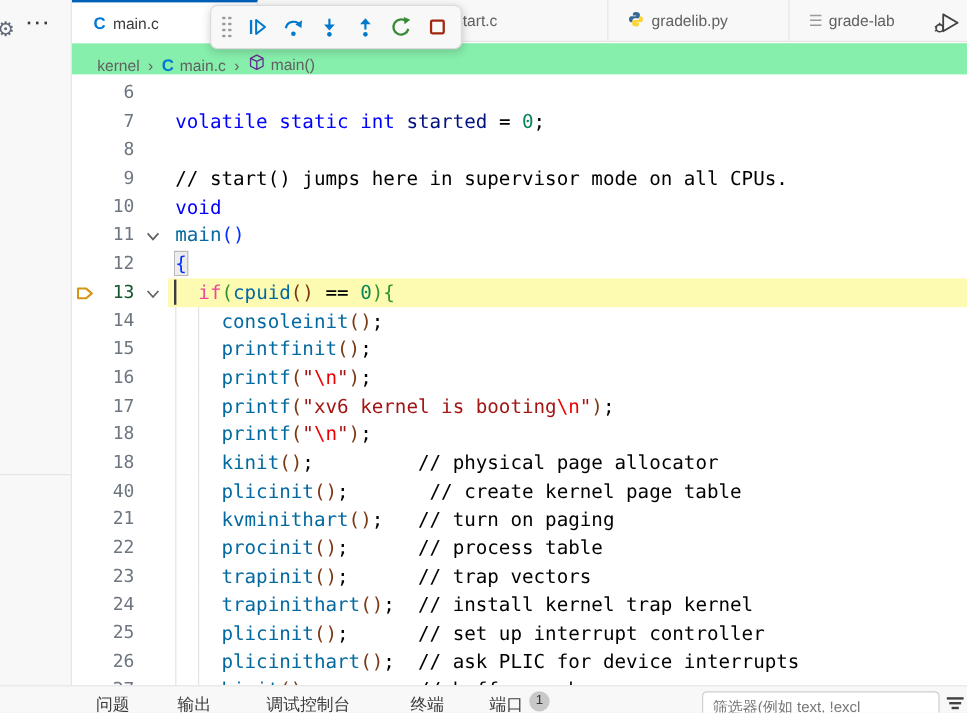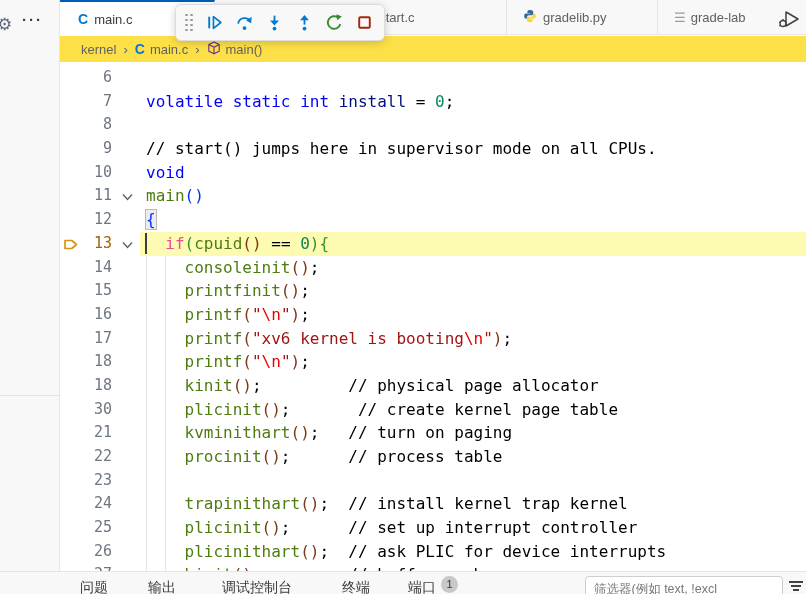--- a/index.html
+++ b/index.html
@@ -36,44 +36,44 @@
                    background:#f8f8f8; border:1px solid #dcdcdc; border-radius:6px;
                    box-shadow:0 2px 8px rgba(0,0,0,.18);
                    display:flex; align-items:center; padding:0 5px; }
   .grip { display:grid; grid-template-columns:3px 3px; grid-auto-rows:3px;
           gap:2px; margin:0 6px 0 4px; }
   .grip i { width:2.5px; height:2.5px; background:#9a9a9a; border-radius:50%; }
   .dbtn { width:30px; height:30px; display:flex; align-items:center; justify-content:center;
           border-radius:5px; }
 
   
-  .breadcrumbs { position:absolute; left:60px; top:36px; right:0; height:26px; background:#fde047;
-                 display:flex; align-items:center; padding-left:21px; gap:7px;
+  .breadcrumbs { position:absolute; left:60px; top:36px; right:0; height:26px; background:#86efac;
+                 display:flex; align-items:flex-end; padding-left:21px; gap:7px;
                  font-size:13px; color:#616161; z-index:1; }
   .crumb-sep { color:#616161; font-size:13px; }
   .crumb { display:flex; align-items:center; gap:5px; }
 
   
   .editor { position:absolute; left:60px; top:62px; right:0; bottom:23px;
             background:#fff; overflow:hidden; }
   .lines { padding-top:4px; }
   .row { position:relative; height:23.7px; font-family:"DejaVu Sans Mono", monospace; }
   .row.hl::before { content:""; position:absolute; left:80px; right:0; top:0; bottom:0;
                     background:#fdfab2; }
   .lnum { position:absolute; left:0; top:0; width:52px; text-align:right;
           font-size:15px; line-height:23.7px; color:#6e7681; }
-  .lnum.active { color:#a16207; }
+  .lnum.active { color:#14532d; }
   .glyph { position:absolute; left:3px; top:5px; }
   .fold { position:absolute; left:60px; top:5px; }
   .code { position:absolute; left:86px; top:0; white-space:pre;
           font-size:16px; line-height:23.7px; color:#000; z-index:2; }
   .guide { position:absolute; top:0; bottom:0; border-left:1px solid #e3e3e3; z-index:1; }
   .guide.g0 { left:86px; } .guide.g2 { left:105px; }
   .cursor { position:absolute; left:85px; top:1px; width:2px; height:21px; background:#3c3c3c; z-index:3; }
-  .tk-kw{color:#0000ff} .tk-ctrl{color:#ec4899} .tk-fn{color:#4d7c0f} .tk-var{color:#001080}
+  .tk-kw{color:#0000ff} .tk-ctrl{color:#ec4899} .tk-fn{color:#0369a1} .tk-var{color:#001080}
   .tk-num{color:#098658} .tk-cm{color:#000000} .tk-str{color:#a31515} .tk-esc{color:#ee0000}
   .tk-b1{color:#0431fa} .tk-b2{color:#319331} .tk-b3{color:#7b3814} .tk-pl{color:#000}
   .tk-b1x{color:#0431fa; background:#ececec; box-shadow:0 0 0 1px #b9b9b9;}
 
   
   .panel { position:absolute; left:0; right:0; top:571px; height:23px;
            background:#f8f8f8; border-top:1px solid #e5e5e5; z-index:10; }
   .ptab { position:absolute; top:7px; font-size:14px; color:#3b3b3b; }
   .pt0{left:80px} .pt1{left:148px} .pt2{left:222px} .pt3{left:342px} .pt4{left:408px}
   .pbadge { position:absolute; left:441px; top:4px; width:17px; height:17px; border-radius:50%;
@@ -204,21 +204,21 @@
   </div>
 
   <div class="editor">
     <div class="lines">
         <div class="row">
           <span class="lnum">6</span>
           <span class="code"></span>
         </div>
         <div class="row">
           <span class="lnum">7</span>
-          <span class="code"><span class="tk-kw">volatile</span><span class="tk-pl"> </span><span class="tk-kw">static</span><span class="tk-pl"> </span><span class="tk-kw">int</span><span class="tk-pl"> </span><span class="tk-var">install</span><span class="tk-pl"> = </span><span class="tk-num">0</span><span class="tk-pl">;</span></span>
+          <span class="code"><span class="tk-kw">volatile</span><span class="tk-pl"> </span><span class="tk-kw">static</span><span class="tk-pl"> </span><span class="tk-kw">int</span><span class="tk-pl"> </span><span class="tk-var">started</span><span class="tk-pl"> = </span><span class="tk-num">0</span><span class="tk-pl">;</span></span>
         </div>
         <div class="row">
           <span class="lnum">8</span>
           <span class="code"></span>
         </div>
         <div class="row">
           <span class="lnum">9</span>
           <span class="code"><span class="tk-cm">// start() jumps here in supervisor mode on all CPUs.</span></span>
         </div>
         <div class="row">
@@ -279,39 +279,40 @@
         </div>
         <div class="row">
           <div class="guide g0"></div>
           <div class="guide g2"></div>
           <span class="lnum">18</span>
           <span class="code"><span class="tk-pl">    </span><span class="tk-fn">kinit</span><span class="tk-b3">()</span><span class="tk-pl">;         </span><span class="tk-cm">// physical page allocator</span></span>
         </div>
         <div class="row">
           <div class="guide g0"></div>
           <div class="guide g2"></div>
-          <span class="lnum">30</span>
+          <span class="lnum">40</span>
           <span class="code"><span class="tk-pl">    </span><span class="tk-fn">plicinit</span><span class="tk-b3">()</span><span class="tk-pl">;       </span><span class="tk-cm">// create kernel page table</span></span>
         </div>
         <div class="row">
           <div class="guide g0"></div>
           <div class="guide g2"></div>
           <span class="lnum">21</span>
           <span class="code"><span class="tk-pl">    </span><span class="tk-fn">kvminithart</span><span class="tk-b3">()</span><span class="tk-pl">;   </span><span class="tk-cm">// turn on paging</span></span>
         </div>
         <div class="row">
           <div class="guide g0"></div>
           <div class="guide g2"></div>
           <span class="lnum">22</span>
           <span class="code"><span class="tk-pl">    </span><span class="tk-fn">procinit</span><span class="tk-b3">()</span><span class="tk-pl">;      </span><span class="tk-cm">// process table</span></span>
         </div>
         <div class="row">
           <div class="guide g0"></div>
           <div class="guide g2"></div>
           <span class="lnum">23</span>
+          <span class="code"><span class="tk-pl">    </span><span class="tk-fn">trapinit</span><span class="tk-b3">()</span><span class="tk-pl">;      </span><span class="tk-cm">// trap vectors</span></span>
         </div>
         <div class="row">
           <div class="guide g0"></div>
           <div class="guide g2"></div>
           <span class="lnum">24</span>
           <span class="code"><span class="tk-pl">    </span><span class="tk-fn">trapinithart</span><span class="tk-b3">()</span><span class="tk-pl">;  </span><span class="tk-cm">// install kernel trap kernel</span></span>
         </div>
         <div class="row">
           <div class="guide g0"></div>
           <div class="guide g2"></div>

